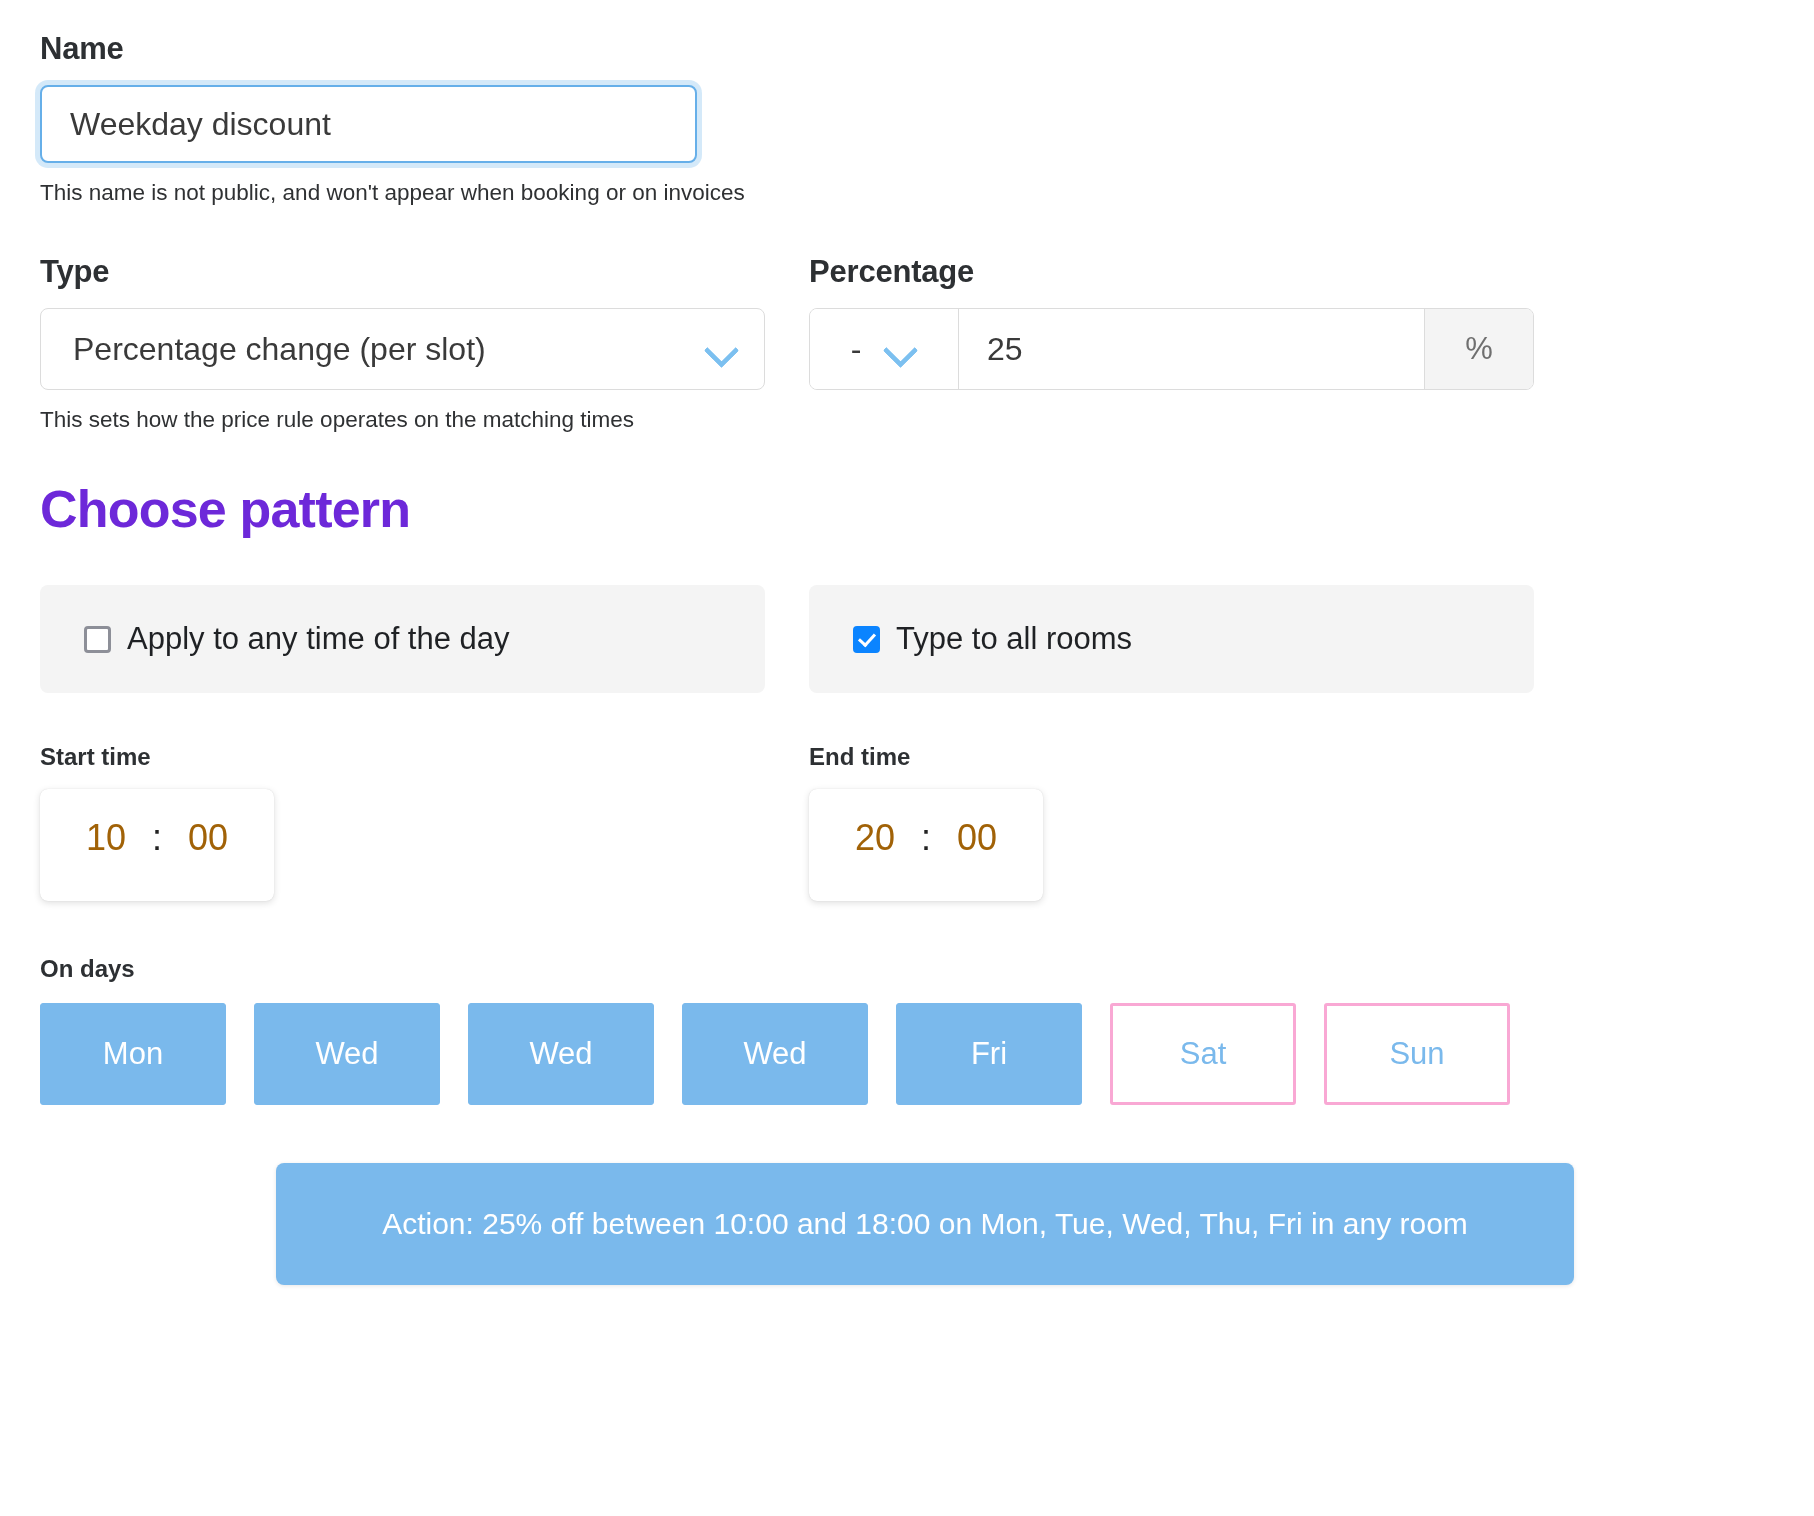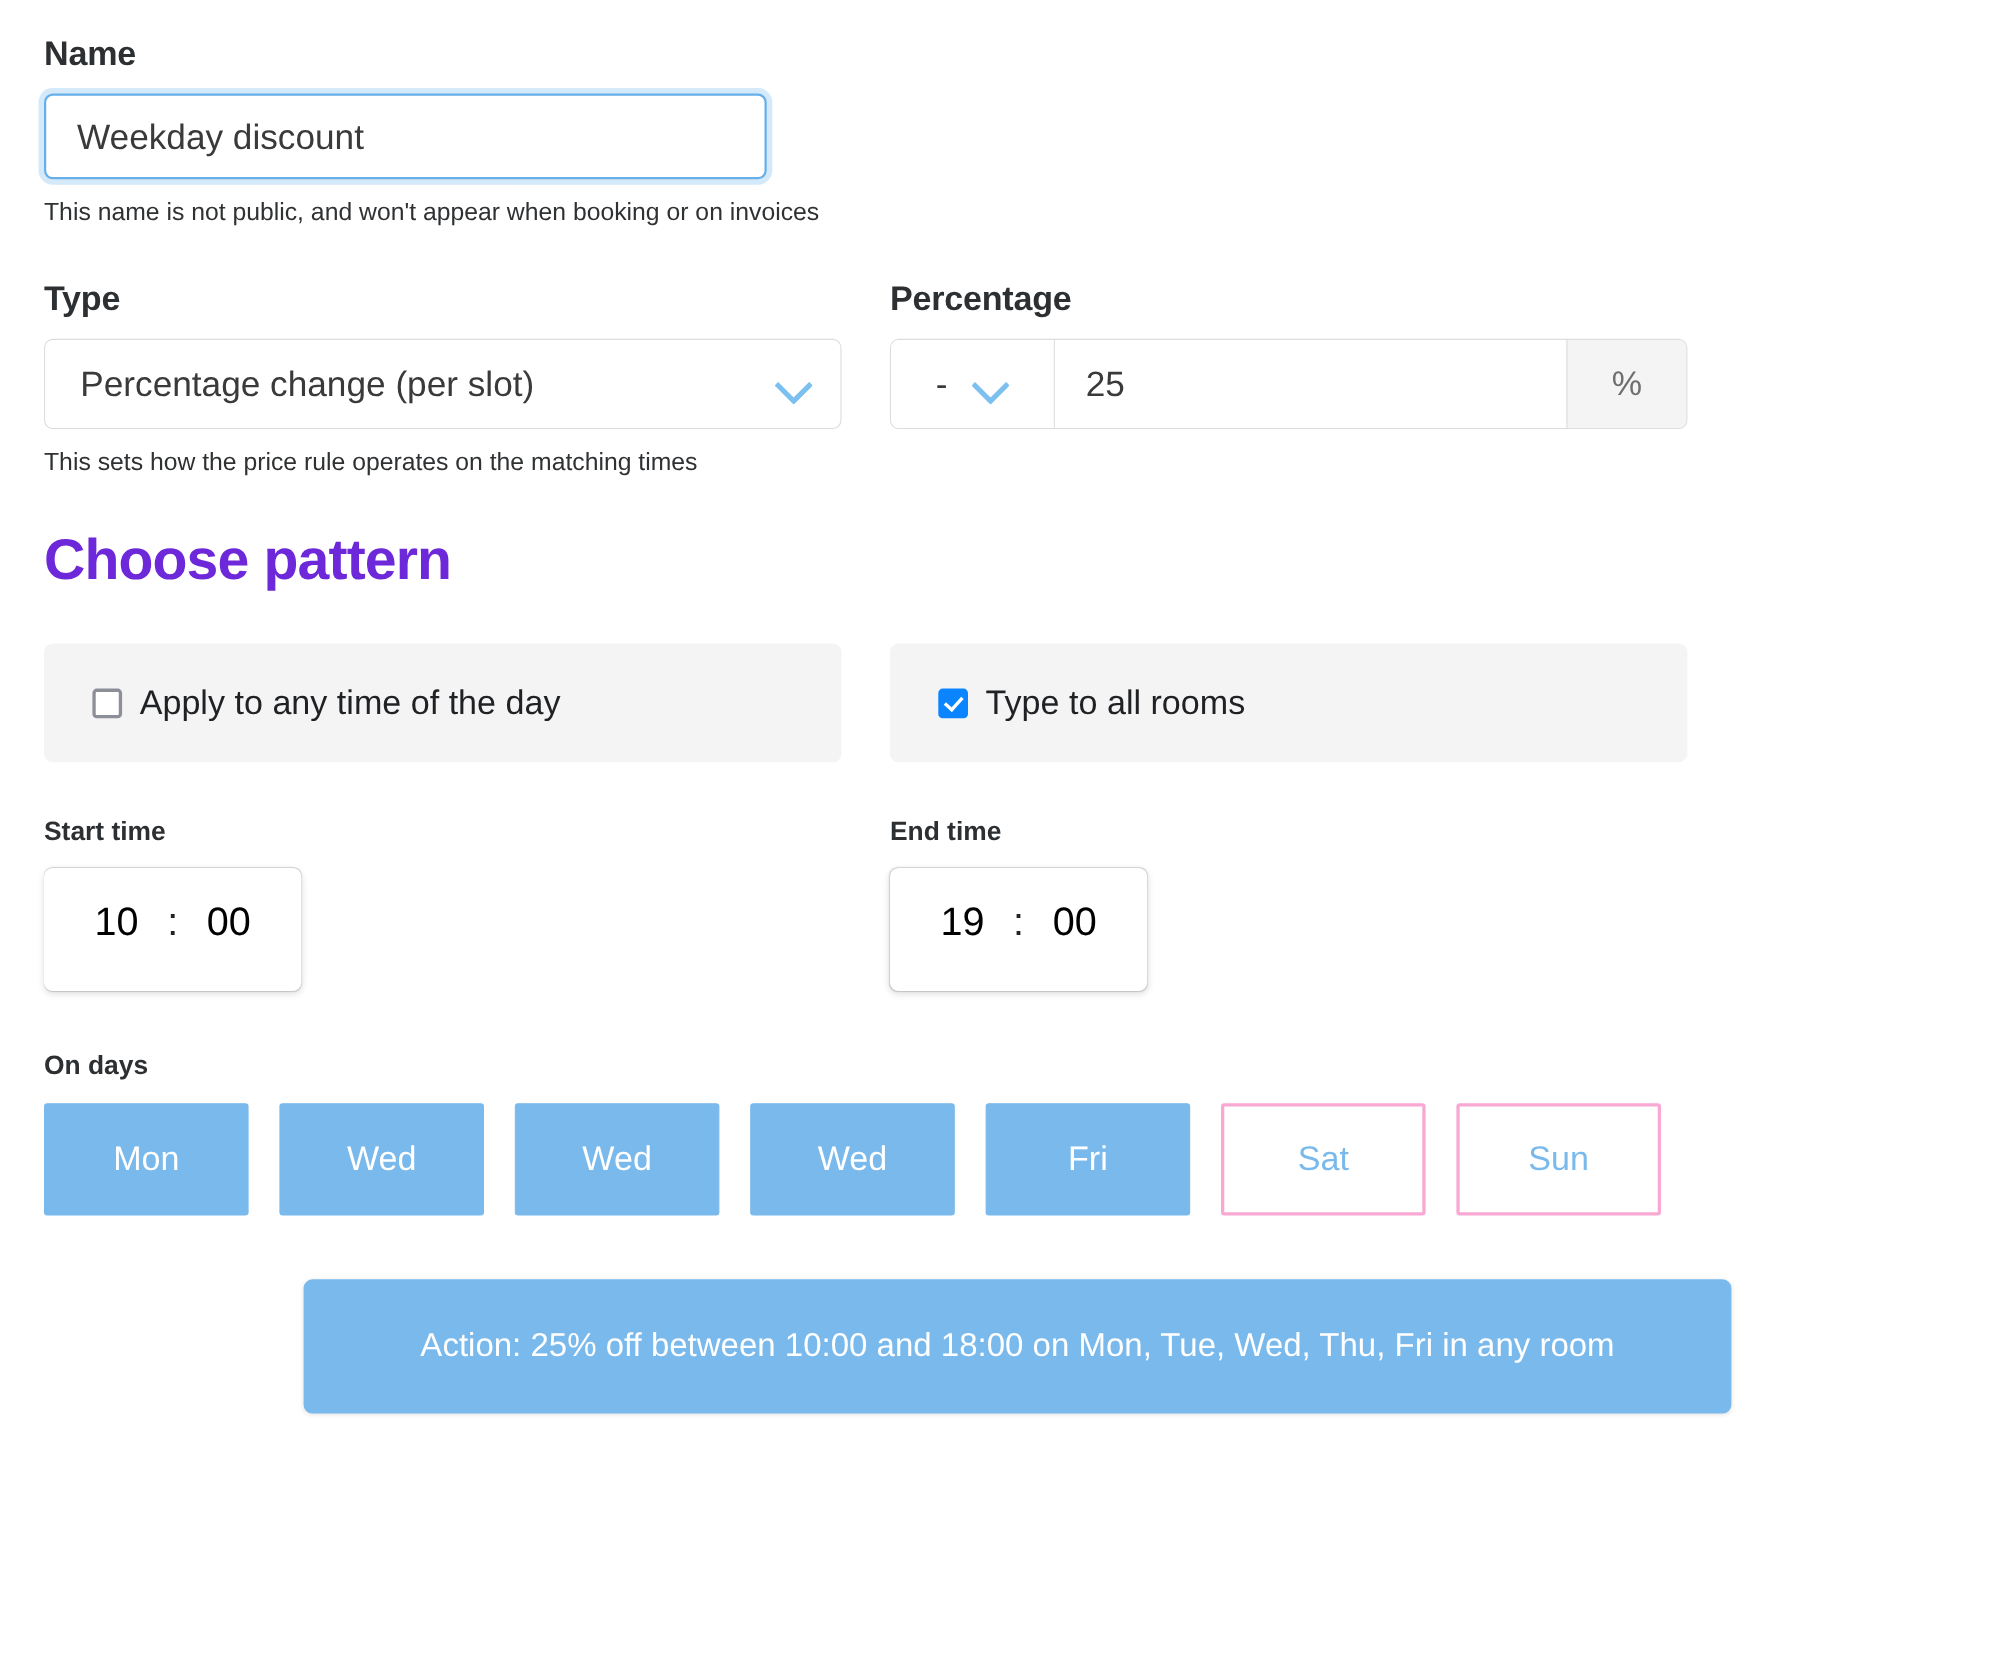--- a/index.html
+++ b/index.html
@@ -216,21 +216,21 @@
     border-radius: 8px;
     box-shadow: 0 2px 7px rgba(0,0,0,0.13), 0 0 1px rgba(0,0,0,0.16);
     display: flex;
     align-items: center;
     justify-content: center;
     gap: 26px;
     padding-bottom: 14px;
   }
   .time-num {
     font-size: 36px;
-    color: #000000;
+    color: #a16207;
   }
   .time-colon {
     font-size: 36px;
     color: #222;
   }
 
   
   #on-days-label { margin-top: 54px; }
   #days-row {
     margin-top: 20px;
@@ -341,21 +341,21 @@
       <div class="small-label">Start time</div>
       <div class="time-card">
         <span class="time-num">10</span>
         <span class="time-colon">:</span>
         <span class="time-num">00</span>
       </div>
     </div>
     <div class="col">
       <div class="small-label">End time</div>
       <div class="time-card">
-        <span class="time-num">19</span>
+        <span class="time-num">20</span>
         <span class="time-colon">:</span>
         <span class="time-num">00</span>
       </div>
     </div>
   </div>
 
   <div class="small-label" id="on-days-label">On days</div>
   <div id="days-row">
     <div class="day-btn sel">Mon</div>
     <div class="day-btn sel">Wed</div>

